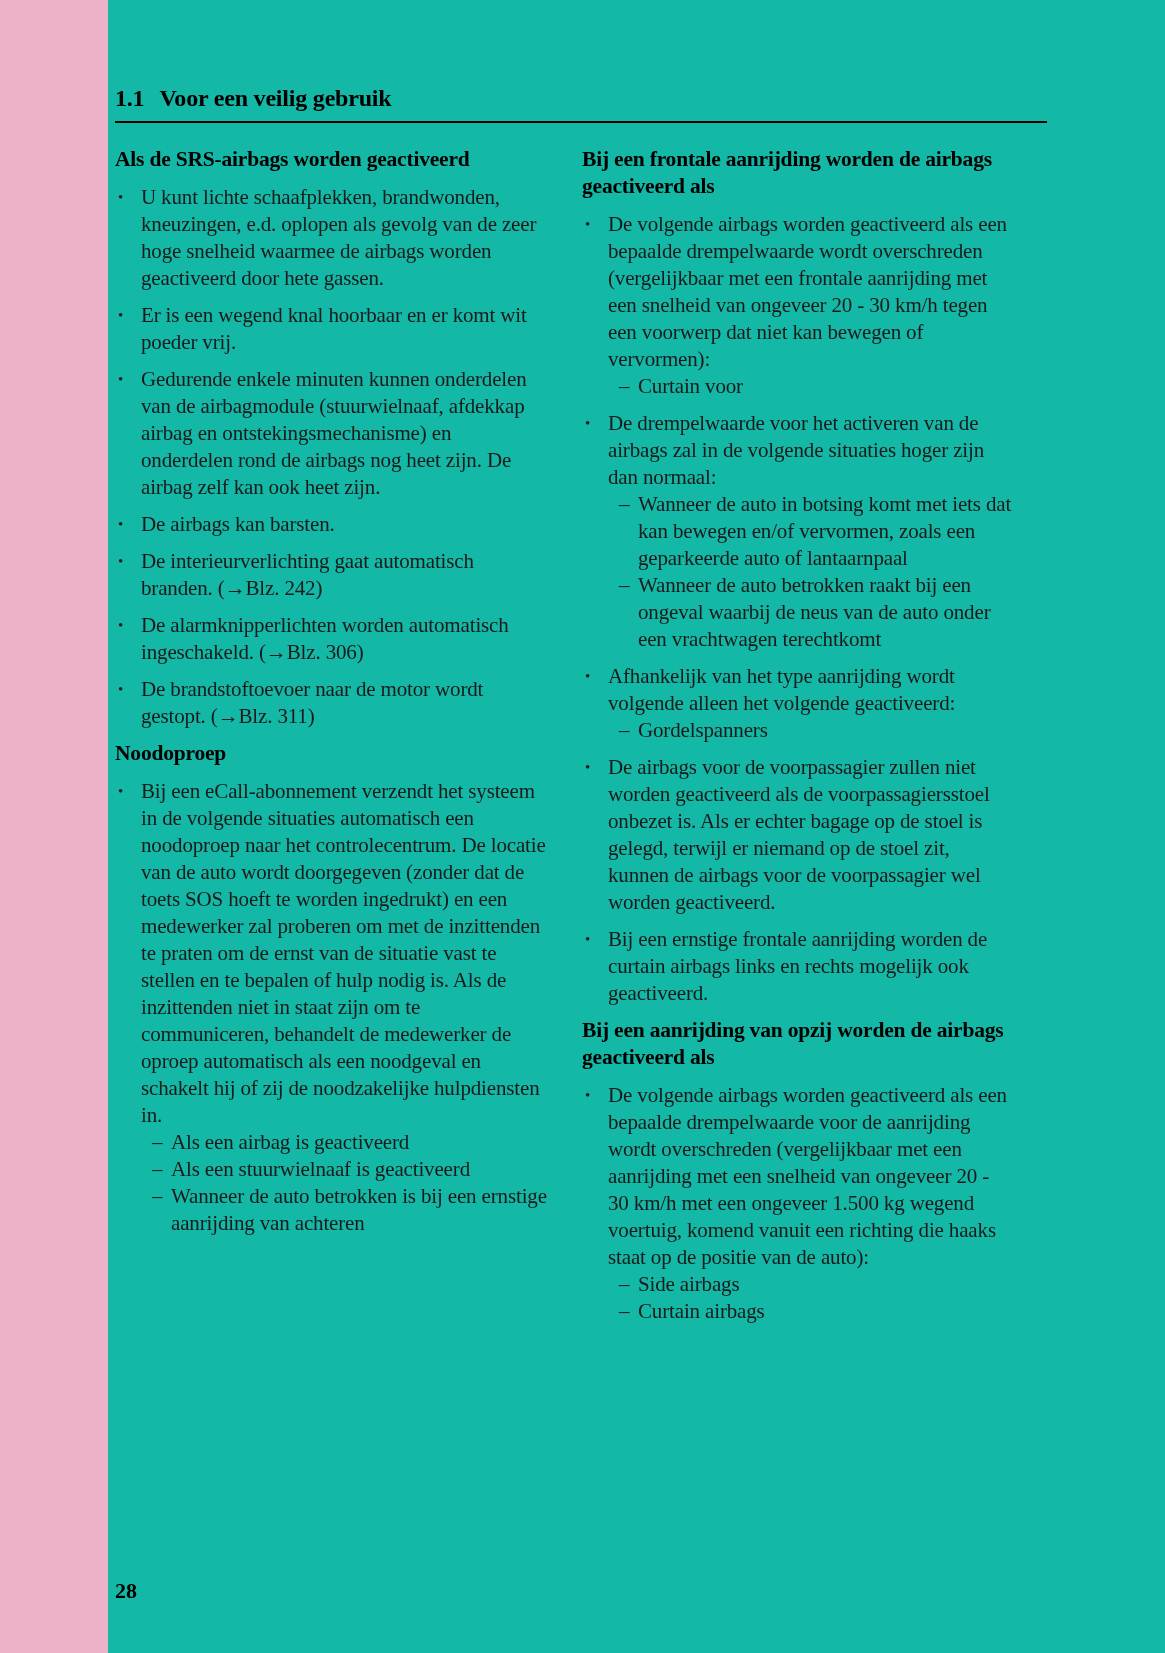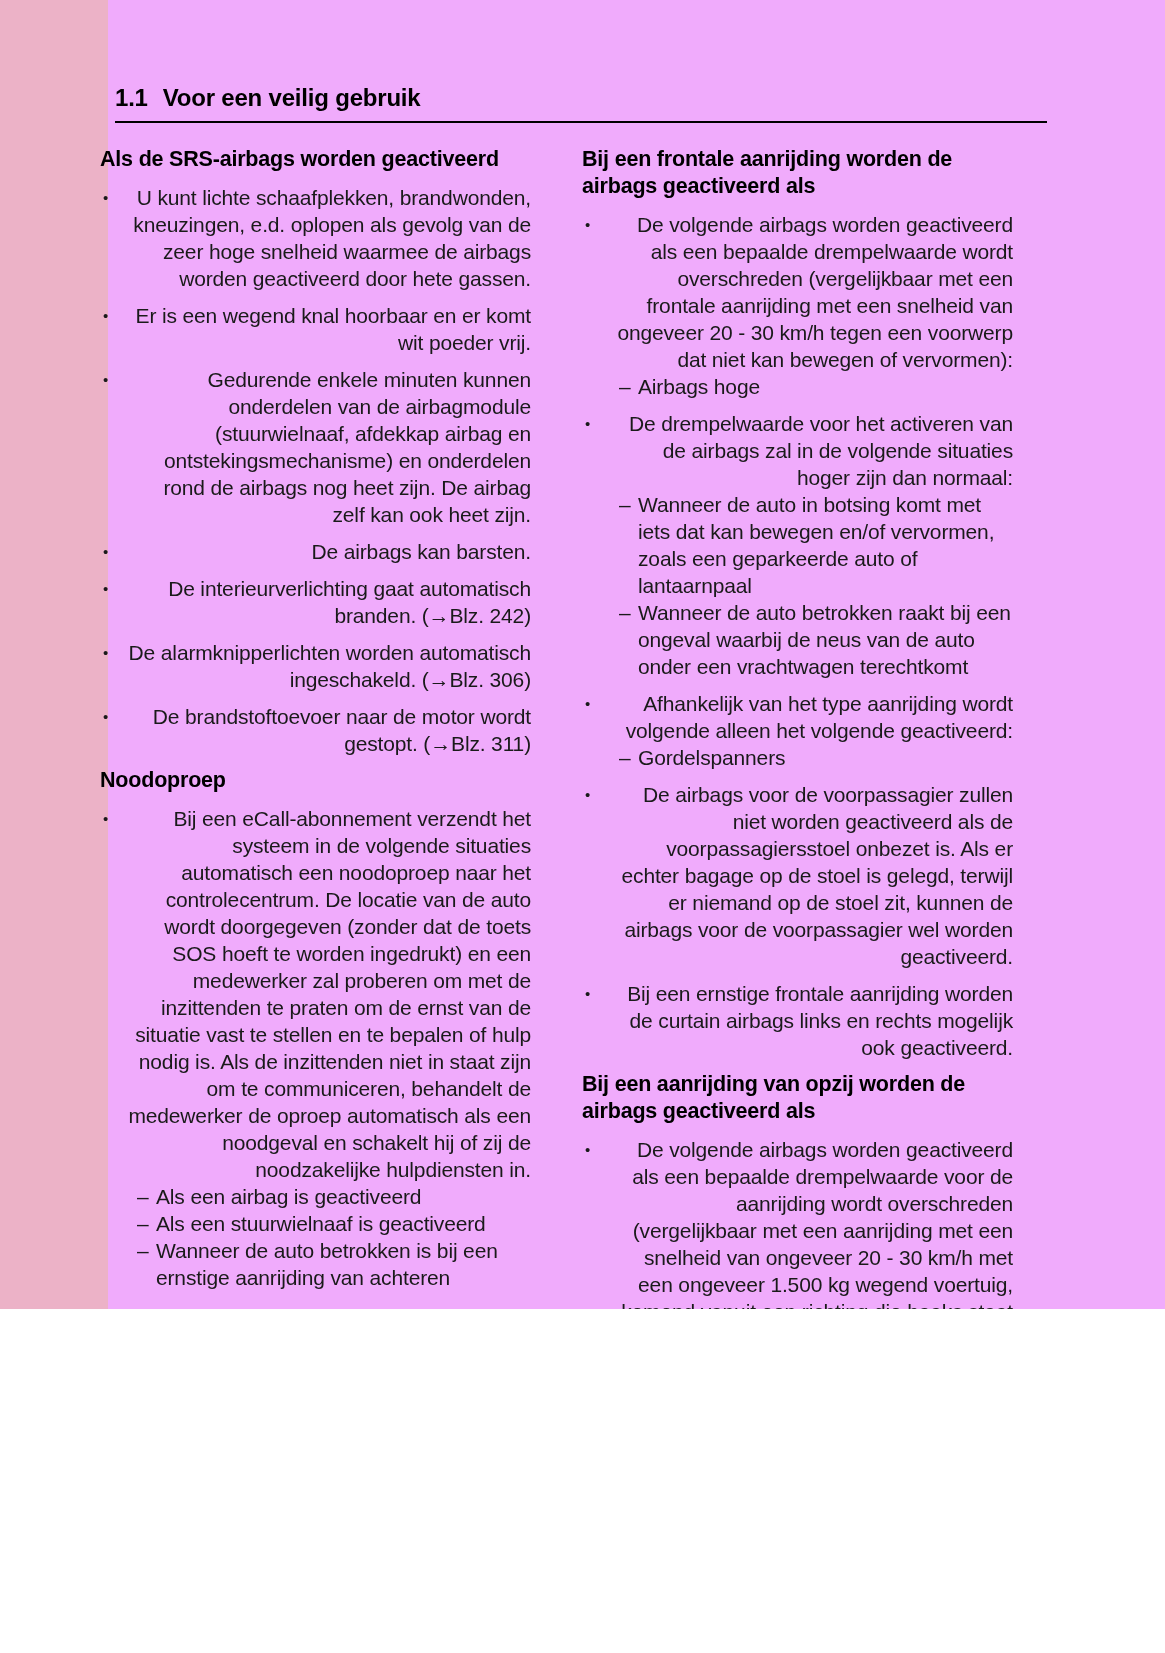--- a/index.html
+++ b/index.html
@@ -1,20 +1,20 @@
 <!DOCTYPE html>
 <html><head>
 <meta charset="utf-8">
 <style>
   html,body{margin:0;padding:0;background:#fff;}
   .page{
     position:relative;
-    width:1165px;height:1309px;
-    background:#f0abfc;
-    font-family:Liberation Sans, sans-serif;
+    width:1165px;height:1653px;
+    background:#14b8a6;
+    font-family:Liberation Serif, serif;
     color:#1a1a1a;
     overflow:hidden;
   }
   .sidebar{
     position:absolute;left:0;top:0;
     width:108px;height:1653px;
     background:#ECB2C7;
   }
   .header{
     position:absolute;left:115px;top:84px;width:932px;
@@ -22,31 +22,31 @@
   .h1{
     font-size:24px;font-weight:bold;line-height:28px;color:#000;
     letter-spacing:-0.2px;
   }
   .h1 .num{margin-right:15px;}
   .rule{height:2px;background:#000;margin-top:9px;}
   .col{
     position:absolute;top:146px;width:436px;
     font-size:21px;line-height:27px;letter-spacing:-0.15px;
   }
-  .col-left{left:100px;}
+  .col-left{left:115px;}
   .col-right{left:582px;}
   .colhead{
     font-weight:bold;font-size:21.5px;line-height:27px;color:#000;
     margin:0 0 11px 0;letter-spacing:-0.2px;
   }
   .colhead.spaced{margin-top:2px;}
   .group{margin-bottom:10px;}
   .item{display:flex;}
   .bmark{flex:0 0 26px;font-size:15px;line-height:27px;padding-left:3px;box-sizing:border-box;}
-  .itext{flex:1;max-width:405px;text-align:right;}
+  .itext{flex:1;max-width:405px;}
   .subitem{display:flex;margin-left:37px;}
   .dmark{flex:0 0 19px;}
   .stext{flex:1;}
   .pagenum{
     position:absolute;left:115px;top:1577px;
     font-size:22px;font-weight:bold;color:#000;line-height:27px;text-align:center;
   }
 </style>
 </head>
 <body>
@@ -132,21 +132,21 @@
   <div class="col col-right">
     <div class="colhead">Bij een frontale aanrijding worden de airbags geactiveerd als</div>
 
     <div class="group">
       <div class="item">
         <span class="bmark">•</span>
         <div class="itext">De volgende airbags worden geactiveerd als een bepaalde drempelwaarde wordt overschreden (vergelijkbaar met een frontale aanrijding met een snelheid van ongeveer 20 - 30 km/h tegen een voorwerp dat niet kan bewegen of vervormen):</div>
       </div>
       <div class="subitem">
         <span class="dmark">–</span>
-        <div class="stext">Airbags hoge</div>
+        <div class="stext">Curtain voor</div>
       </div>
     </div>
 
     <div class="group">
       <div class="item">
         <span class="bmark">•</span>
         <div class="itext">De drempelwaarde voor het activeren van de airbags zal in de volgende situaties hoger zijn dan normaal:</div>
       </div>
       <div class="subitem">
         <span class="dmark">–</span>

